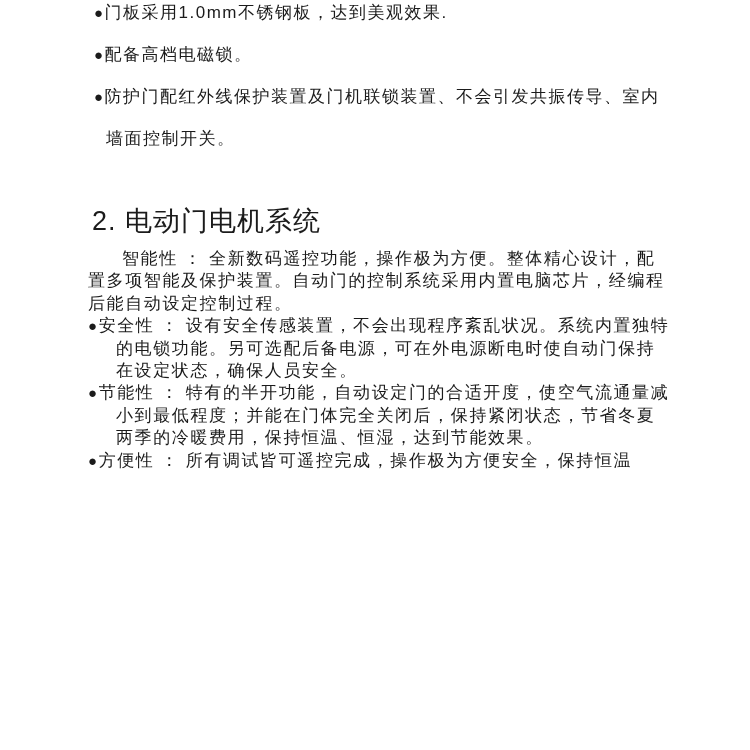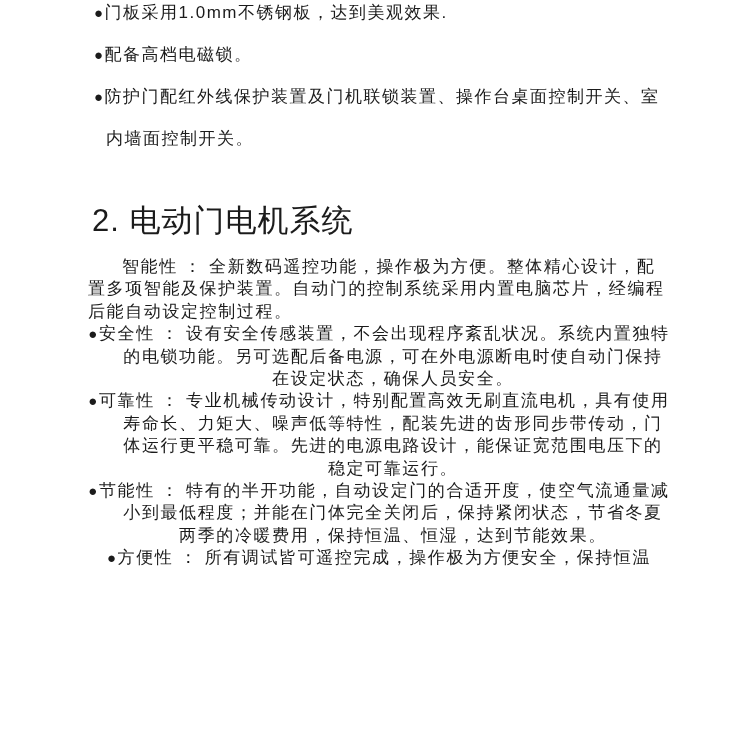--- a/index.html
+++ b/index.html
@@ -33,22 +33,22 @@
     text-indent: -12px;
   }
   .bl {
     font-size: 15px;
   }
   b.brand {
     font-weight: 700;
   }
   
   h2.heading {
-    margin: 42px 0 16px 4px;
-    font-size: 31px;
+    margin: 42px 0 8px 4px;
+    font-size: 27px;
     font-weight: 400;
     line-height: 38px;
     letter-spacing: 1px;
     color: #1b1b1b;
   }
   
   .sec2 {
     margin-top: 0;
     width: 582px;
     font-size: 17px;
@@ -57,37 +57,35 @@
   }
   .sec2 p {
     margin: 0;
   }
   .sec2 .intro {
     text-indent: 34px;
   }
   .sec2 .item {
     padding-left: 28px;
     text-indent: -28px;
-    text-align: center;
   }
 </style>
 </head>
 <body>
 
 <div class="page">
 
   <div class="sec1">
     <p><span class="bl">●</span><span>门板采用1.0mm不锈钢板，达到美观效果.</span></p>
     <p><span class="bl">●</span><span>配备高档电磁锁。</span></p>
-    <p><span class="bl">●</span><span>防护门配红外线保护装置及门机联锁装置、操作台桌面控制开关、室内墙面控制开关。</span></p>
+    <p><span class="bl">●</span><span>防护门配红外线保护装置及门机联锁装置、不会引发共振传导、室内墙面控制开关。</span></p>
   </div>
 
   <h2 class="heading">2. 电动门电机系统</h2>
 
   <div class="sec2">
     <p class="intro">智能性 ： 全新数码遥控功能，操作极为方便。整体精心设计，配置多项智能及保护装置。自动门的控制系统采用内置电脑芯片，经编程后能自动设定控制过程。</p>
     <p class="item"><span class="bl">●</span><span>安全性 ： 设有安全传感装置，不会出现程序紊乱状况。系统内置独特的电锁功能。另可选配后备电源，可在外电源断电时使自动门保持在设定状态，确保人员安全。</span></p>
-    <p class="item"><span class="bl">●</span><span>可靠性 ： 专业机械传动设计，特别配置高效无刷直流电机，具有使用寿命长、力矩大、噪声低等特性，配装先进的齿形同步带传动，门体运行更平稳可靠。先进的电源电路设计，能保证宽范围电压下的稳定可靠运行。</span></p>
     <p class="item"><span class="bl">●</span><span>节能性 ： 特有的半开功能，自动设定门的合适开度，使空气流通量减小到最低程度；并能在门体完全关闭后，保持紧闭状态，节省冬夏两季的冷暖费用，保持恒温、恒湿，达到节能效果。</span></p>
     <p class="item"><span class="bl">●</span><span>方便性 ： 所有调试皆可遥控完成，操作极为方便安全，保持恒温</span></p>
   </div>
 
 </div>
 
 </body></html>

